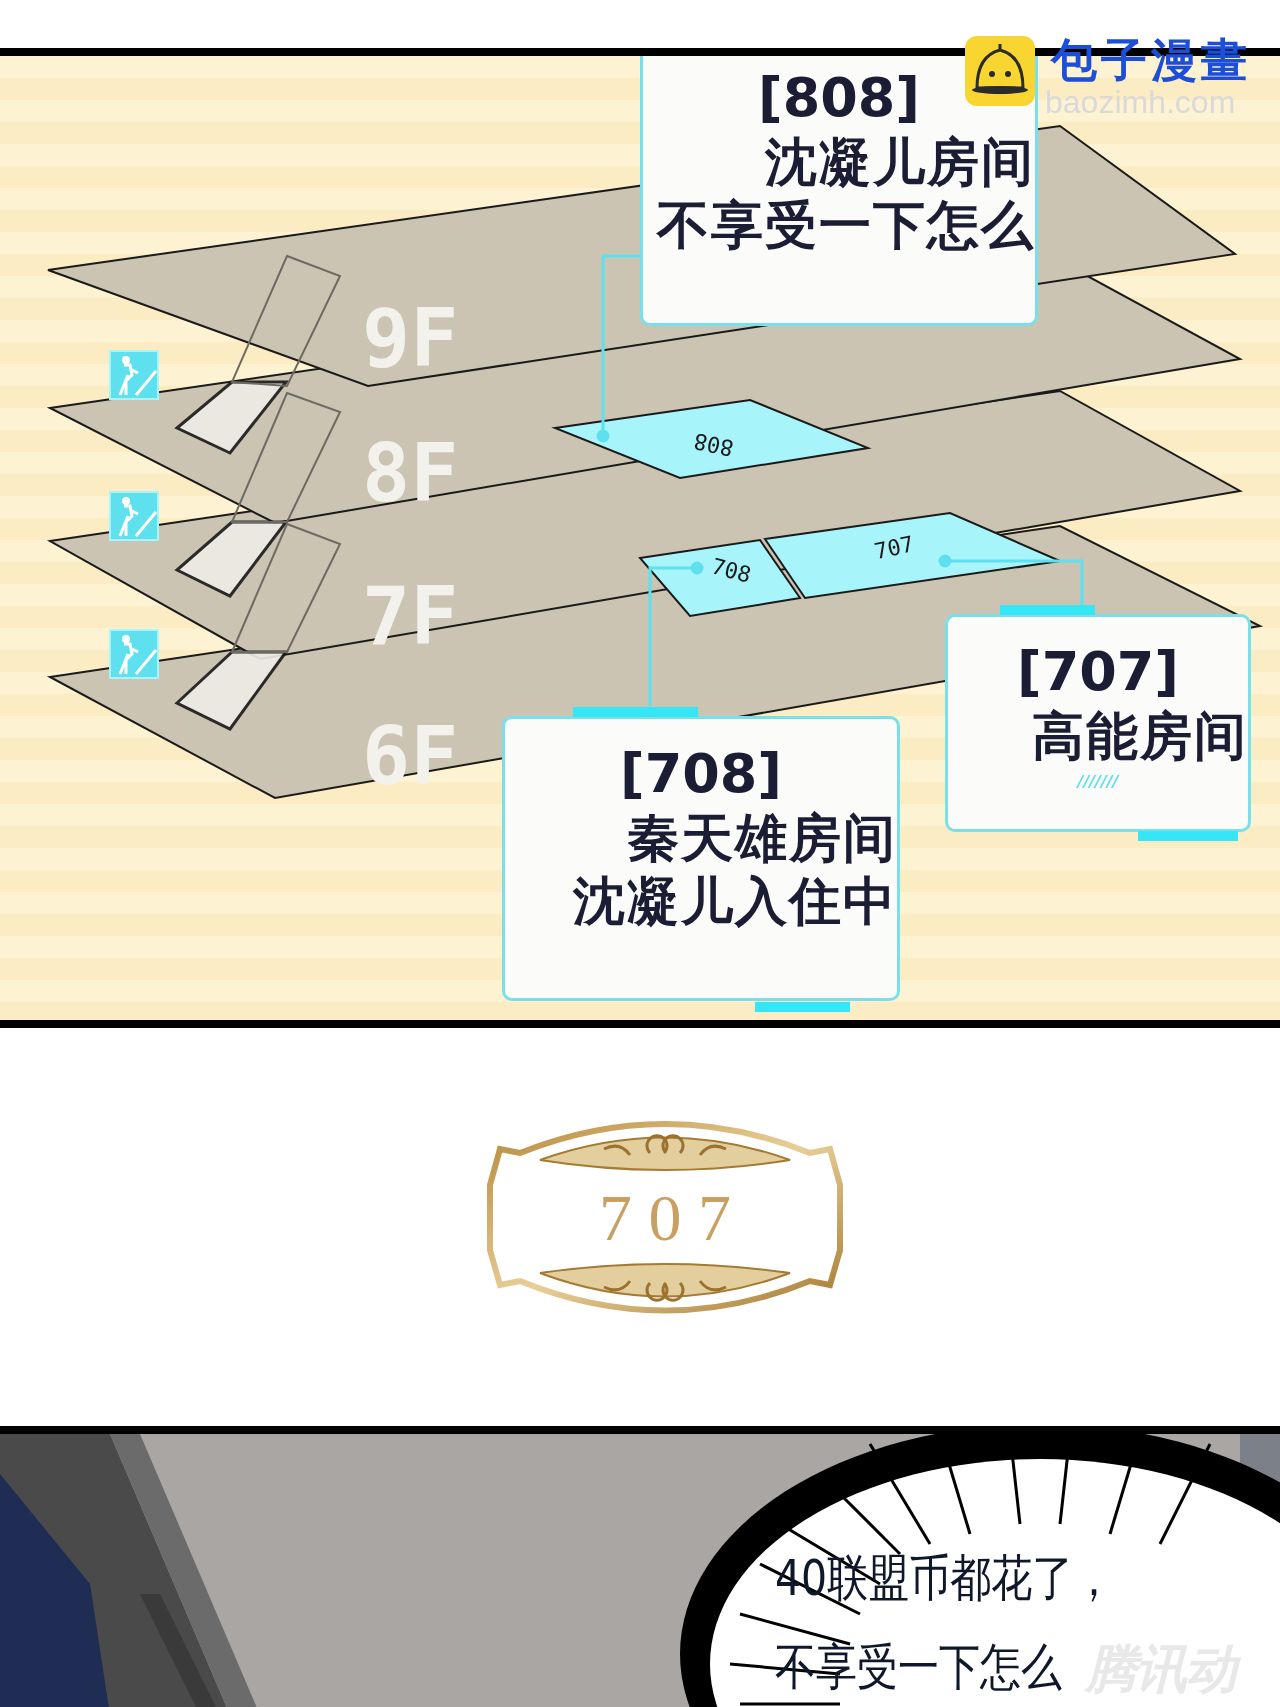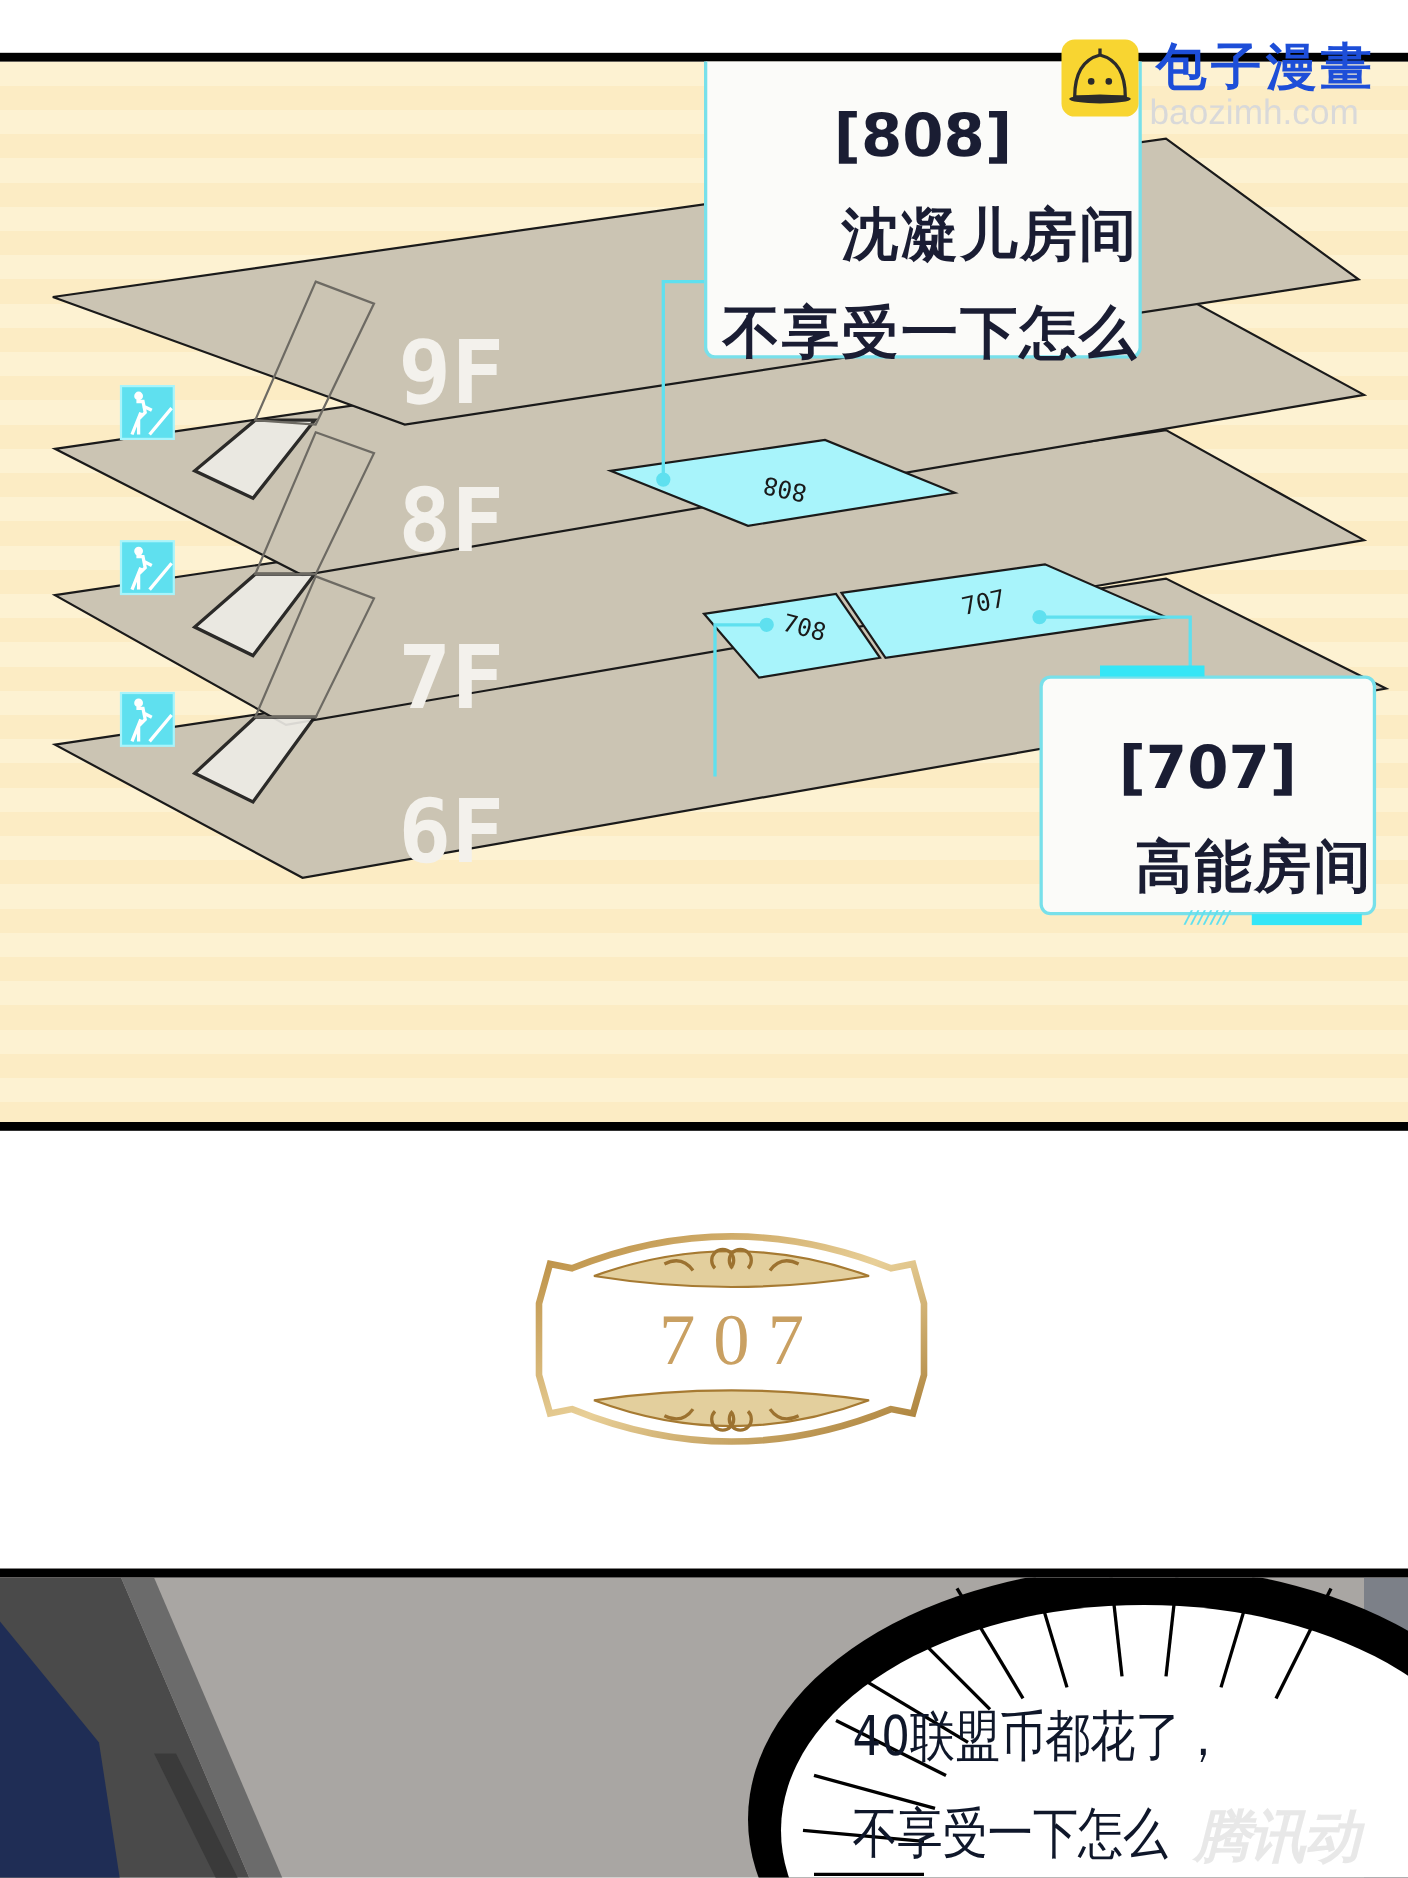--- a/index.html
+++ b/index.html
@@ -4,21 +4,21 @@
 <style>
   html,body{margin:0;padding:0;background:#fff;}
   body{width:1280px;height:1707px;position:relative;overflow:hidden;font-family:"DejaVu Sans","Liberation Sans",sans-serif;}
   .abs{position:absolute;}
   
   #panel1{left:0;top:48px;width:1280px;height:980px;box-sizing:border-box;border-top:8px solid #000;border-bottom:8px solid #000;
     background:repeating-linear-gradient(180deg,#fdf2d2 0px,#fdf2d2 22px,#fcecc4 22px,#fcecc4 44px);overflow:hidden;}
   #floors{left:0;top:0;width:1280px;height:964px;}
   .callout{position:absolute;background:#fbfbf9;border:3px solid #78e0ea;border-radius:10px;box-sizing:border-box;text-align:center;color:#1a1d33;font-weight:bold;font-family:"DejaVu Sans","Liberation Sans",sans-serif;}
   .callout .tab{position:absolute;height:10px;background:#35e6f6;}
-  .callout .line{display:block;line-height:1.22;margin-top:26px;}
+  .callout .line{display:block;line-height:1.22;}
   .callout .num{font-size:54px;}
   .callout .txt{font-size:52px;letter-spacing:2px;text-align:right;}
   
   #wm{left:965px;top:30px;width:315px;height:90px;}
   #wm-logo{left:0;top:6px;width:70px;height:70px;background:#f8d531;border-radius:12px;}
   #wm-cn{left:86px;top:0;font-size:46px;color:#1d4ed8;font-weight:bold;letter-spacing:4px;font-family:"DejaVu Sans",sans-serif;}
   #wm-url{left:80px;top:54px;font-size:32px;color:#d9d9d9;font-family:"Liberation Sans",sans-serif;}
   
   #plaque{left:480px;top:1105px;width:370px;height:225px;text-align:center;}
   
@@ -112,20 +112,27 @@
   </div>
 
   <div class="callout" style="left:945px;top:558px;width:306px;height:218px;padding-top:22px;">
     <div class="tab" style="left:52px;top:-12px;width:95px;"></div>
     <span class="line num">[707]</span>
     <span class="line txt">高能房间</span>
     <span class="line" style="font-size:16px;color:#5fe0ef;font-style:italic;margin-top:4px;">///////</span>
     <div class="tab" style="left:190px;bottom:-12px;width:100px;"></div>
   </div>
 
+  <div class="callout" style="left:502px;top:660px;width:398px;height:285px;padding-top:22px;">
+    <div class="tab" style="left:68px;top:-12px;width:125px;"></div>
+    <span class="line num">[708]</span>
+    <span class="line txt">秦天雄房间</span>
+    <span class="line txt">沈凝儿入住中</span>
+    <div class="tab" style="left:250px;bottom:-14px;width:95px;"></div>
+  </div>
 </div>
 
 <div id="wm" class="abs">
   <div id="wm-logo" class="abs">
     <svg width="70" height="70" viewBox="0 0 70 70">
         <path d="M12 52 Q12 20 35 14 Q58 20 58 52 Z" fill="#f8d531" stroke="#2b2b2b" stroke-width="3"></path>
         <ellipse cx="35" cy="54" rx="28" ry="4" fill="#2b2b2b"></ellipse>
         <circle cx="27" cy="38" r="3" fill="#2b2b2b"></circle>
         <circle cx="43" cy="38" r="3" fill="#2b2b2b"></circle>
         <path d="M35 14 L35 8" stroke="#2b2b2b" stroke-width="3"></path>

